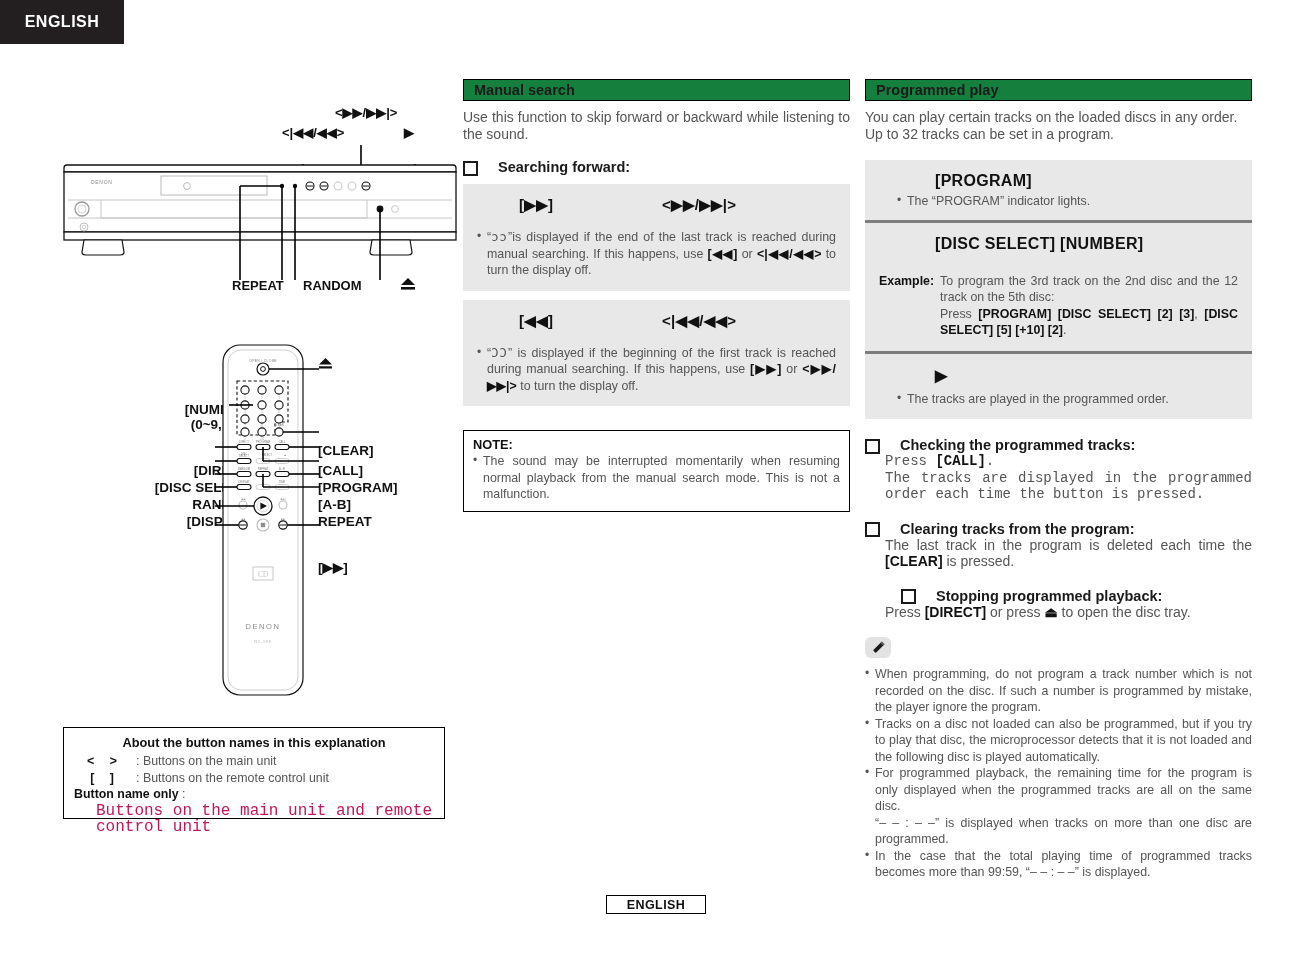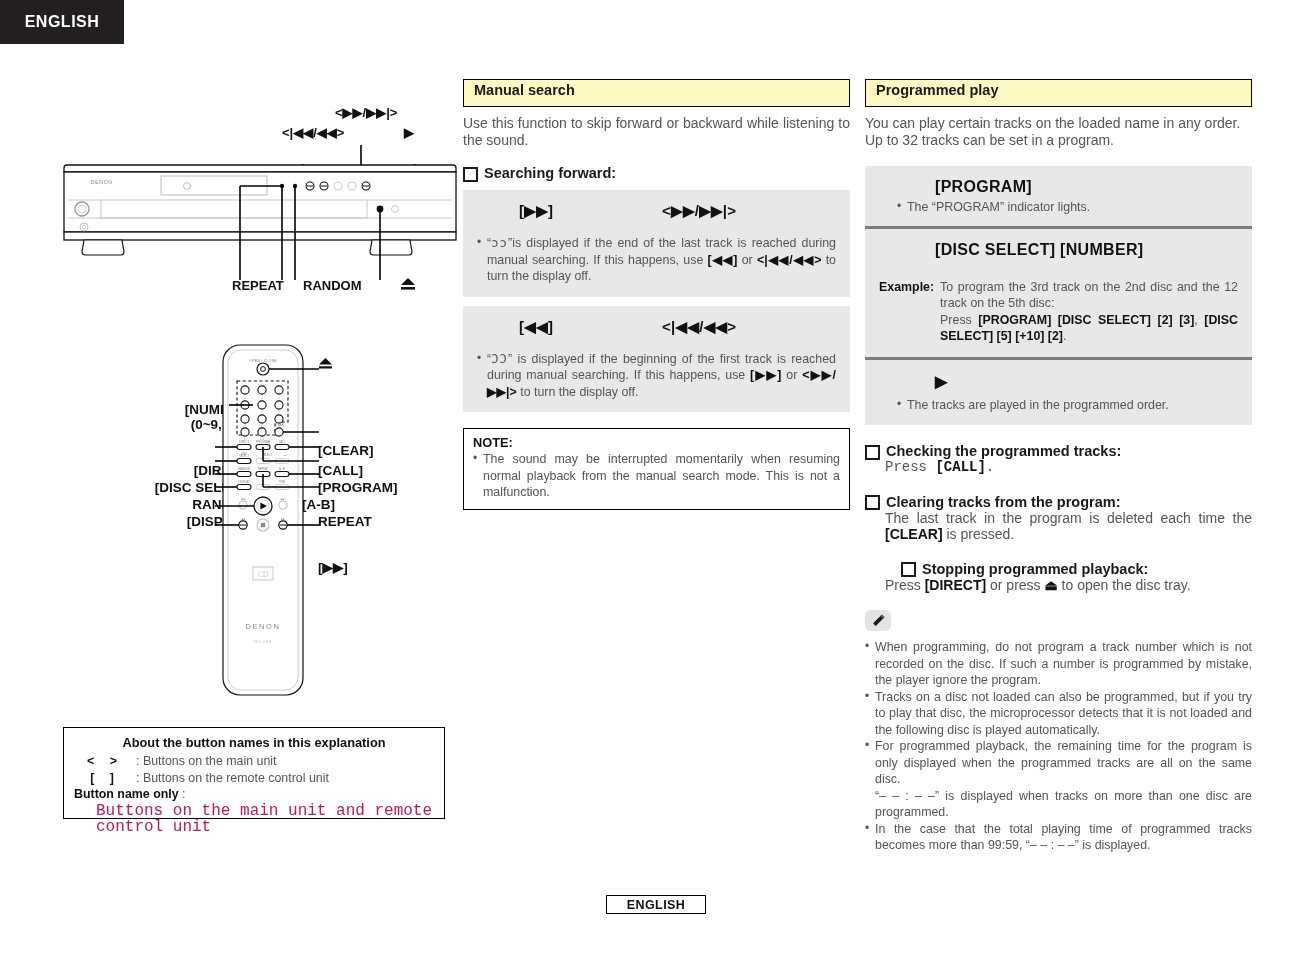--- a/index.html
+++ b/index.html
@@ -13,30 +13,30 @@
 
   
   #lang-tab{
     left:0;top:0;width:124px;height:44px;background:#231f20;
     color:#fff;font-weight:bold;font-size:16px;letter-spacing:.5px;
     display:flex;align-items:center;justify-content:center;
   }
 
   
   .sec-head{
-    background:#fef9c3;border:1px solid #000;
+    background:#15803d;border:1px solid #000;
     font-weight:bold;font-size:14.5px;color:#1a1a1a;
-    padding:3px 0 4px 10px;box-sizing:border-box;height:28px;line-height:15px;
+    padding:3px 0 4px 10px;box-sizing:border-box;height:22px;line-height:15px;
   }
 
   .body-text{font-size:14px;line-height:16.5px;color:#555;text-align:justify;}
   .body-text.nojust{text-align:left;}
 
   
-  .sub-head{font-weight:bold;font-size:14.5px;color:#1a1a1a;display:flex;align-items:center;gap:6px;}
+  .sub-head{font-weight:bold;font-size:14.5px;color:#1a1a1a;display:flex;align-items:center;gap:20px;}
   .sub-head .box{
     width:11px;height:11px;border:2px solid #1a1a1a;display:inline-block;flex:0 0 auto;
     position:relative;top:1px;
   }
 
   
   .op-panel{background:#e8e8e8;}
   .op-sep{height:3px;background:#7d7d7d;}
 
   .op-key{font-weight:bold;font-size:15px;color:#111;letter-spacing:.3px;}
@@ -190,21 +190,21 @@
 
   <div class="abs" style="left:258px;top:22px;">
     <svg width="15" height="13" viewBox="0 0 16 14">
       <polygon points="8,1 15,8 1,8" fill="#111"></polygon>
         <rect x="1" y="10" width="14" height="2.4" fill="#111"></rect>
     </svg>
   </div>
   <div class="abs rlabel" style="left:258px;top:108px;">[CLEAR]</div>
   <div class="abs rlabel" style="left:258px;top:128px;">[CALL]</div>
   <div class="abs rlabel" style="left:258px;top:145px;">[PROGRAM]</div>
-  <div class="abs rlabel" style="left:242px;top:162px;">[A-B]</div>
+  <div class="abs rlabel" style="left:258px;top:162px;">[A-B]</div>
   <div class="abs rlabel" style="left:258px;top:179px;">REPEAT</div>
   <div class="abs rlabel" style="left:258px;top:224px;">[▶▶]</div>
 
   <svg class="abs" style="left:155px;top:8px;" width="96" height="355" viewBox="0 0 96 355">
 
     <g fill="#fff" stroke="#111" stroke-width="1.2">
       <rect x="8" y="2" width="80" height="350" rx="17" ry="17"></rect>
     </g>
     <rect x="13" y="7" width="70" height="340" rx="13" ry="13" fill="#fff" stroke="#cfcfcf" stroke-width="1"></rect>
 
@@ -397,33 +397,33 @@
       <div class="op-key" style="width:185px;padding-left:42px;box-sizing:border-box;">[◀◀]</div>
       <div class="op-key">&lt;|◀◀/◀◀&gt;</div>
     </div>
     <ul class="bul" style="margin-top:15px;">
       <li>
         <span>“</span><span class="lcd">ƆƆ</span><span>” is displayed if the beginning of the first track is reached during manual searching. If this happens, use </span><span class="b">[▶▶]</span><span> or </span><span class="b">&lt;▶▶/▶▶|&gt;</span><span> to turn the display off.</span>
       </li>
     </ul>
   </div>
 
-  <div class="note-box" style="margin-top:16px;">
+  <div class="note-box" style="margin-top:24px;">
     <div class="note-title">NOTE:</div>
     <ul class="bul">
       <li>The sound may be interrupted momentarily when resuming normal playback from the manual search mode. This is not a malfunction.</li>
     </ul>
   </div>
 </div>
 
 <div class="abs" style="left:865px;top:79px;width:387px;">
 
   <div class="sec-head">Programmed play</div>
 
-  <div class="body-text nojust" style="margin-top:8px;">You can play certain tracks on the loaded name in any order.</div>
+  <div class="body-text nojust" style="margin-top:8px;">You can play certain tracks on the loaded discs in any order.</div>
   <div class="body-text nojust">Up to 32 tracks can be set in a program.</div>
 
   <div class="op-panel" style="margin-top:18px;padding:12px 14px 10px 14px;">
     <div class="op-key" style="padding-left:56px;font-size:16px;">[PROGRAM]</div>
     <ul class="bul" style="margin-top:3px;padding-left:18px;">
       <li style="text-align:left;">The “PROGRAM” indicator lights.</li>
     </ul>
   </div>
   <div class="op-sep"></div>
 
@@ -451,20 +451,21 @@
   </div>
 
   <div class="sub-head" style="margin-top:18px;">
     <span class="box"></span>
     <span>Checking the programmed tracks:</span>
   </div>
   <div style="padding-left:20px;font-family:Liberation Mono, monospace;">
     <div class="body-text nojust">
       <span>Press </span><span class="b">[CALL]</span><span>.</span>
     </div>
+    <div class="body-text">The tracks are displayed in the programmed order each time the button is pressed.</div>
   </div>
 
   <div class="sub-head" style="margin-top:18px;">
     <span class="box"></span>
     <span>Clearing tracks from the program:</span>
   </div>
   <div style="padding-left:20px;">
     <div class="body-text">
       <span>The last track in the program is deleted each time the </span><span class="b">[CLEAR]</span><span> is pressed.</span>
     </div>

